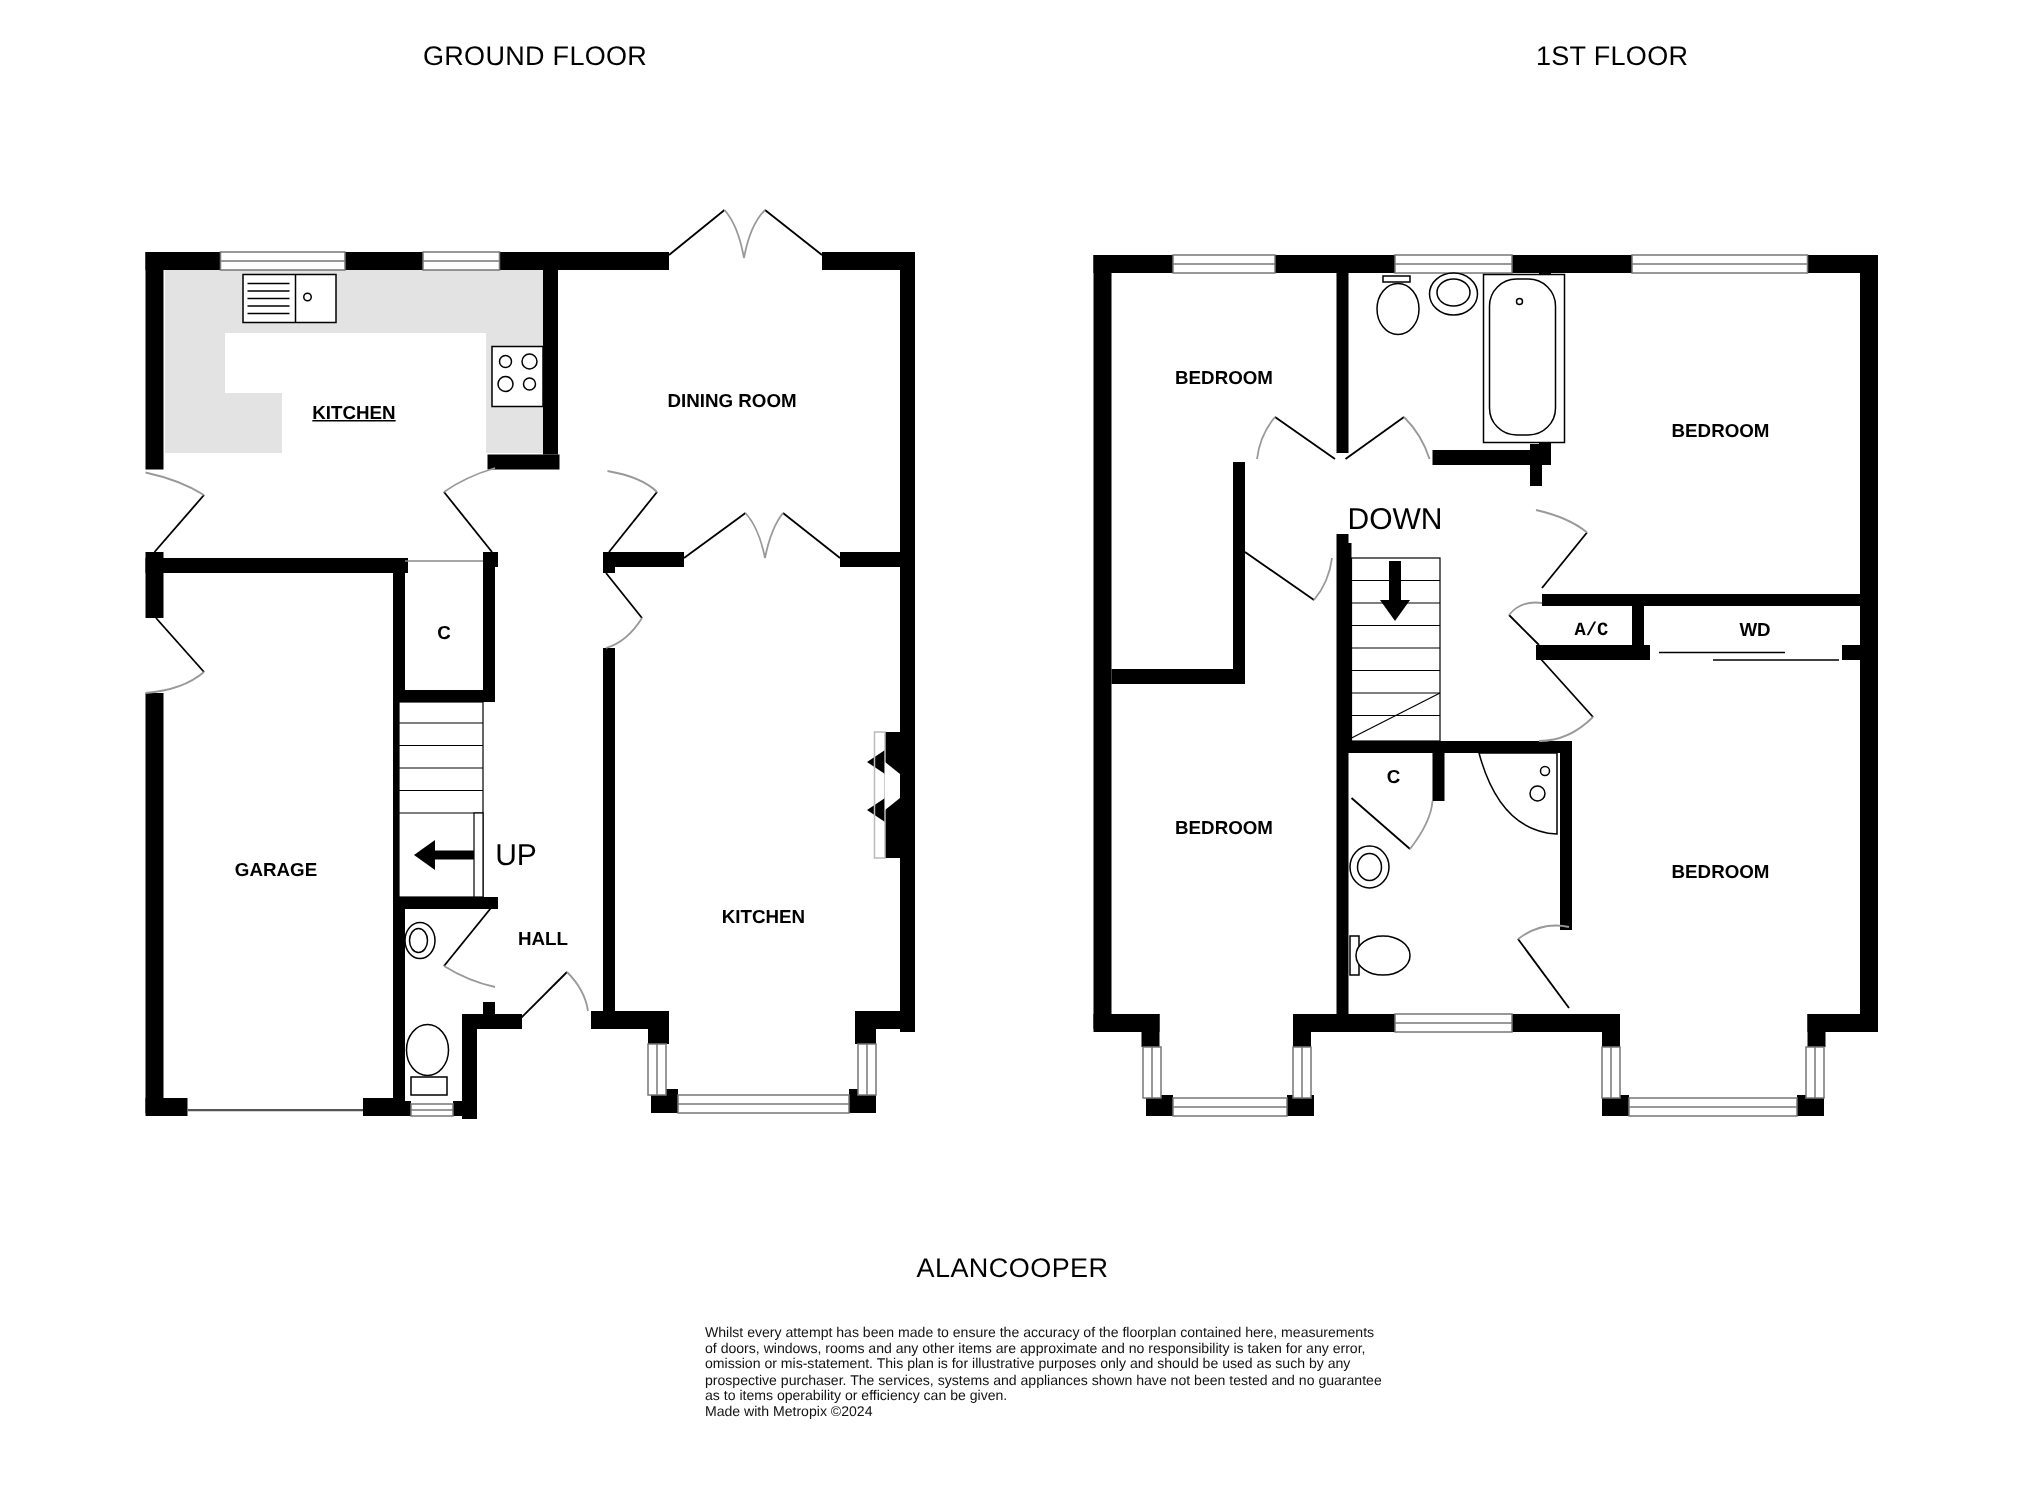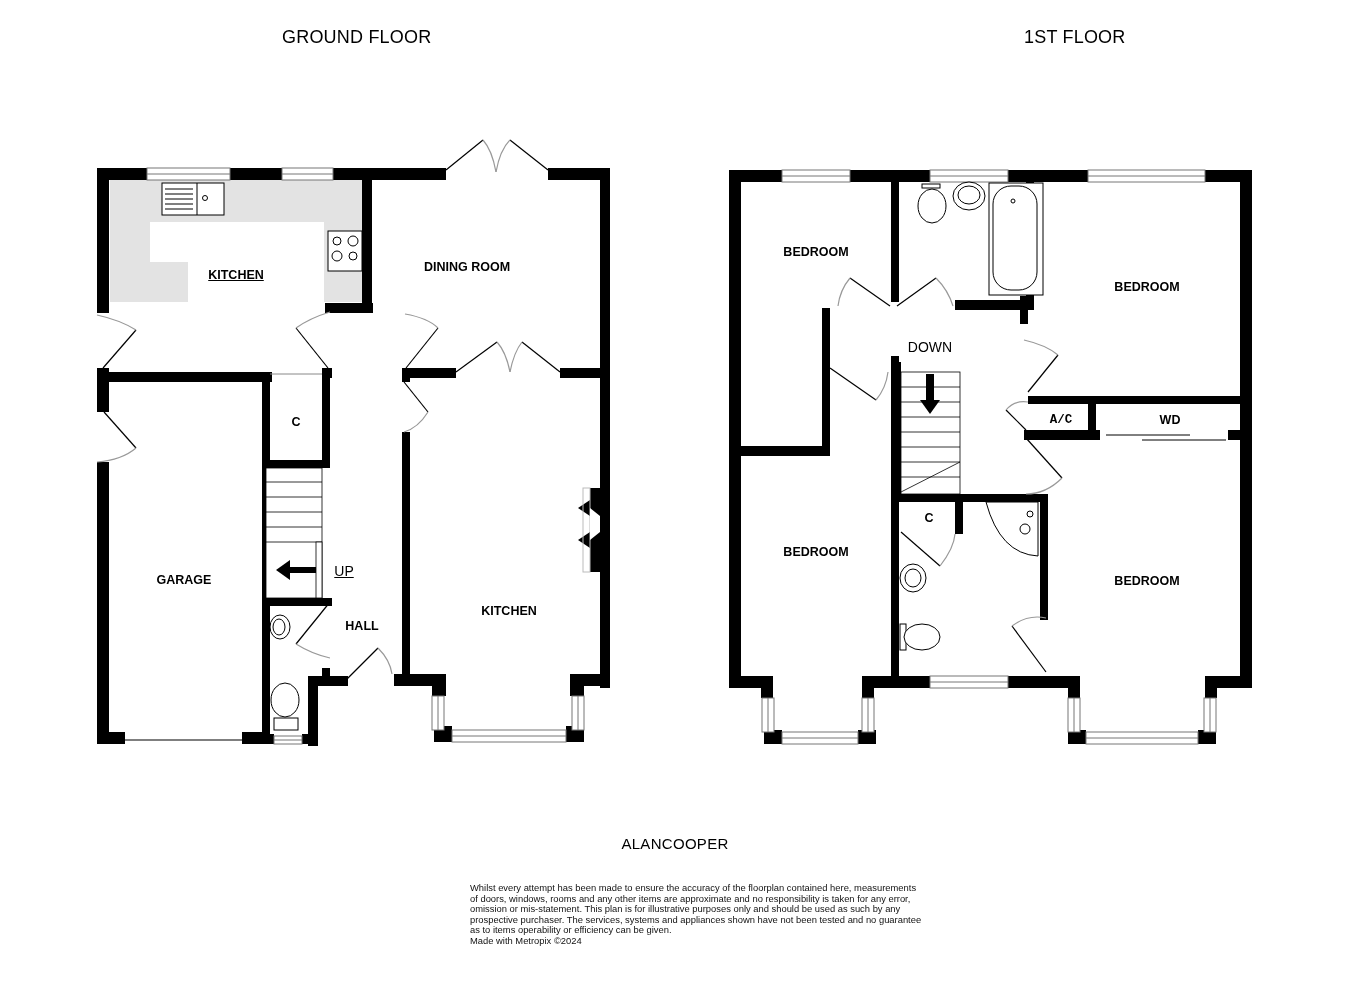--- a/index.html
+++ b/index.html
@@ -1,22 +1,22 @@
 <!DOCTYPE html>
 <html><head>
 <meta charset="utf-8">
 <style>
   html, body { margin:0; padding:0; background:#ffffff; }
   body { width:1350px; height:998px; position:relative; overflow:hidden;
          font-family:"Liberation Sans", sans-serif; color:#000; }
   .floor-title { position:absolute; top:27px; font-size:18px; letter-spacing:0.2px;margin-left:20px; }
   .plan { position:absolute; left:0; top:0; }
   .room-label { position:absolute; font-weight:bold; font-size:12.5px; transform:translate(-50%,-50%); white-space:nowrap; }
-  .plain-label { position:absolute; font-size:14px; transform:translate(-50%,-50%); white-space:nowrap; }
-  .brand { position:absolute; top:835px; left:675px; transform:translateX(-50%); font-size:15px; letter-spacing:0.3px; }
+  .plain-label { position:absolute; font-size:20px; transform:translate(-50%,-50%); white-space:nowrap; }
+  .brand { position:absolute; top:835px; left:675px; transform:translateX(-50%); font-size:18px; letter-spacing:0.3px; }
   .disclaimer { position:absolute; top:883px; left:705px; transform:translateX(-50%); width:470px;
                 text-align:left; font-size:9.4px; line-height:10.6px; color:#111; }
 </style>
 </head>
 <body>
 
 <div class="floor-title" style="left:262px;">GROUND FLOOR</div>
 <div class="floor-title" style="left:1004px;">1ST FLOOR</div>
 
 <svg class="plan" width="1350" height="998">
@@ -314,26 +314,26 @@
     <ellipse cx="913" cy="578" rx="13" ry="14"></ellipse>
     <ellipse cx="913" cy="578" rx="8" ry="9"></ellipse>
   </g>
   <g fill="#fff" stroke="#000" stroke-width="1">
     <rect x="900" y="624" width="6" height="26"></rect>
     <ellipse cx="922" cy="637" rx="18" ry="13"></ellipse>
   </g>
 </svg>
 
 <div class="room-label" style="left:236px;top:275px;text-decoration:underline;">KITCHEN</div>
-<div class="room-label" style="left:467px;top:267px;text-align:right;">DINING ROOM</div>
+<div class="room-label" style="left:488px;top:267px;text-align:right;">DINING ROOM</div>
 <div class="room-label" style="left:296px;top:422px;">C</div>
 <div class="room-label" style="left:184px;top:580px;">GARAGE</div>
 <div class="room-label" style="left:509px;top:611px;">KITCHEN</div>
 <div class="room-label" style="left:362px;top:626px;">HALL</div>
-<div class="plain-label" style="left:344px;top:571px;text-decoration:underline;">UP</div>
+<div class="plain-label" style="left:344px;top:571px;">UP</div>
 
 <div class="room-label" style="left:816px;top:252px;">BEDROOM</div>
 <div class="room-label" style="left:1147px;top:287px;">BEDROOM</div>
 <div class="room-label" style="left:816px;top:552px;">BEDROOM</div>
 <div class="room-label" style="left:1147px;top:581px;">BEDROOM</div>
 <div class="room-label" style="left:1061px;top:420px;font-family:Liberation Mono, monospace;">A/C</div>
 <div class="room-label" style="left:1170px;top:420px;">WD</div>
 <div class="room-label" style="left:929px;top:518px;">C</div>
 <div class="plain-label" style="left:930px;top:347px;">DOWN</div>
 

